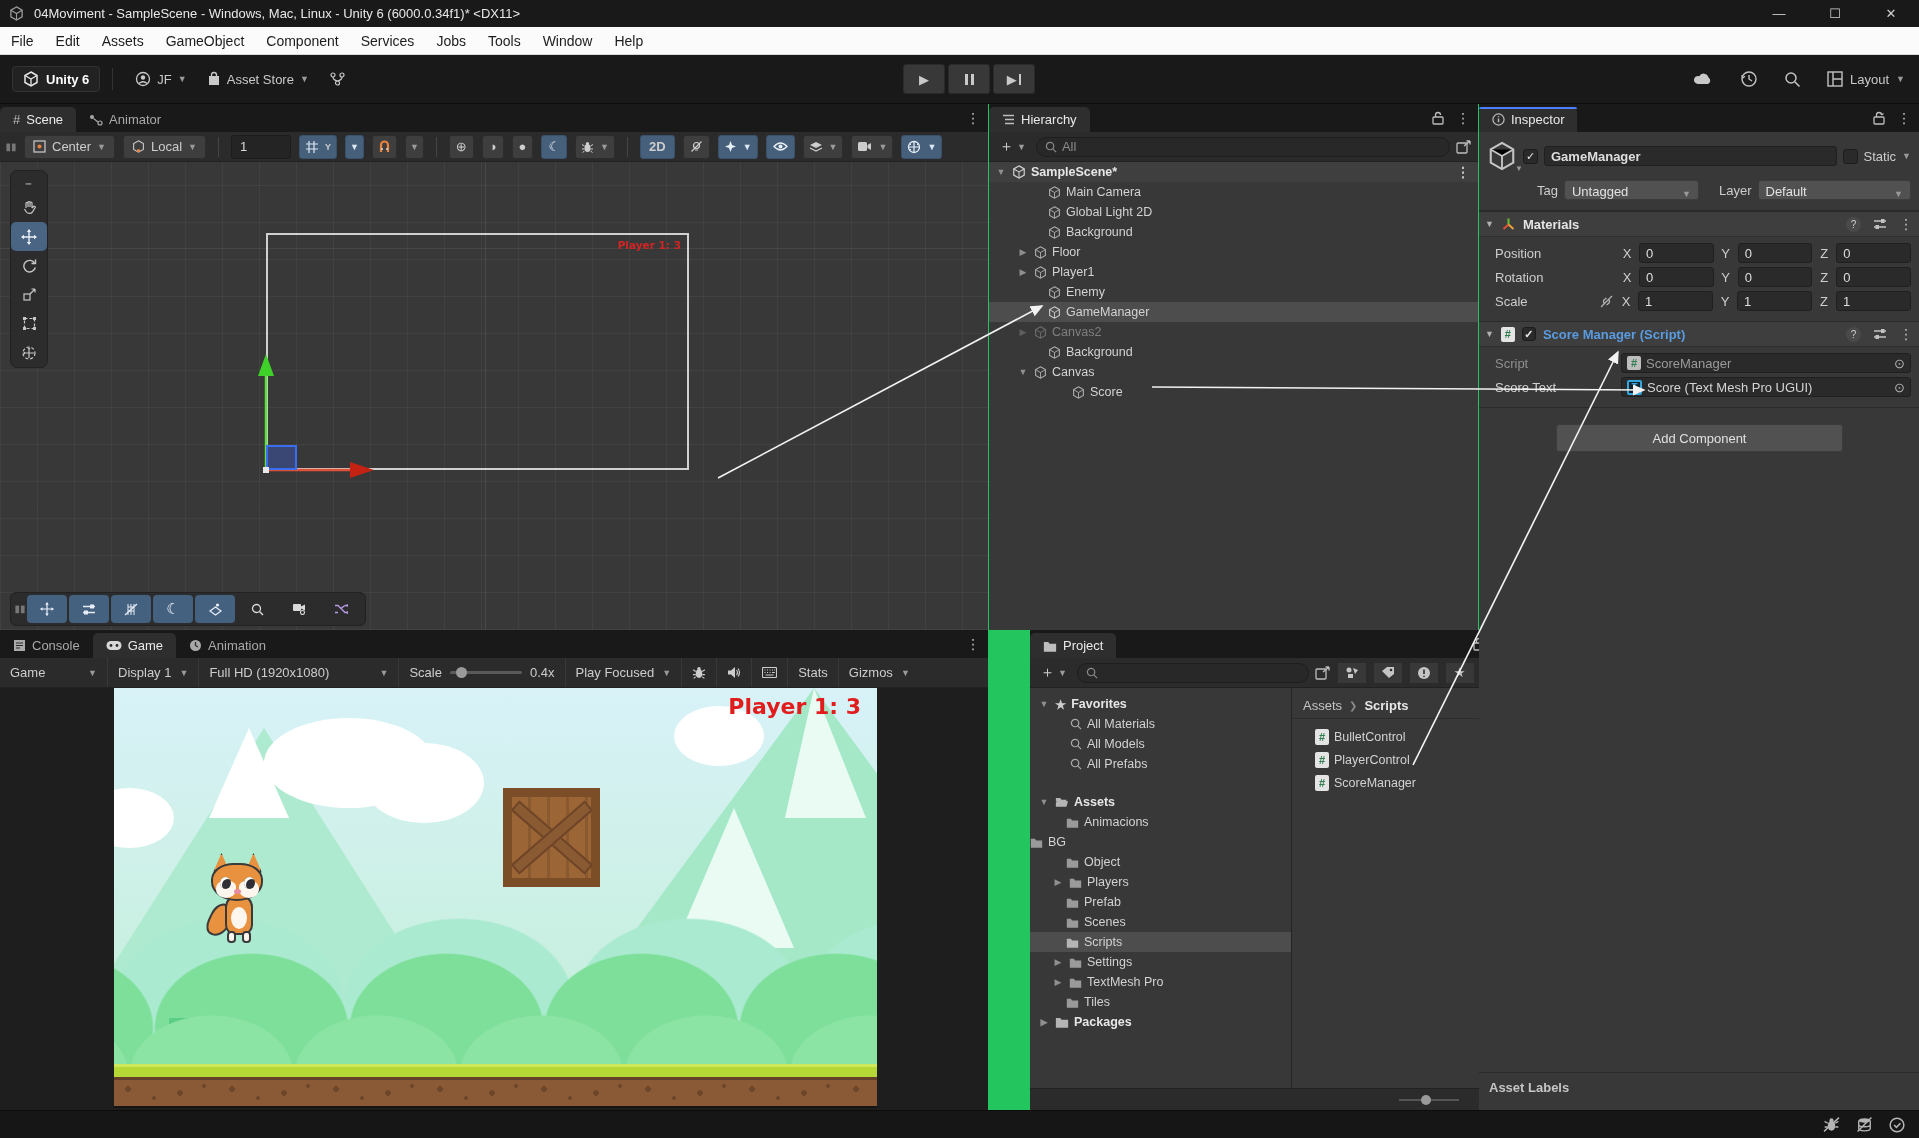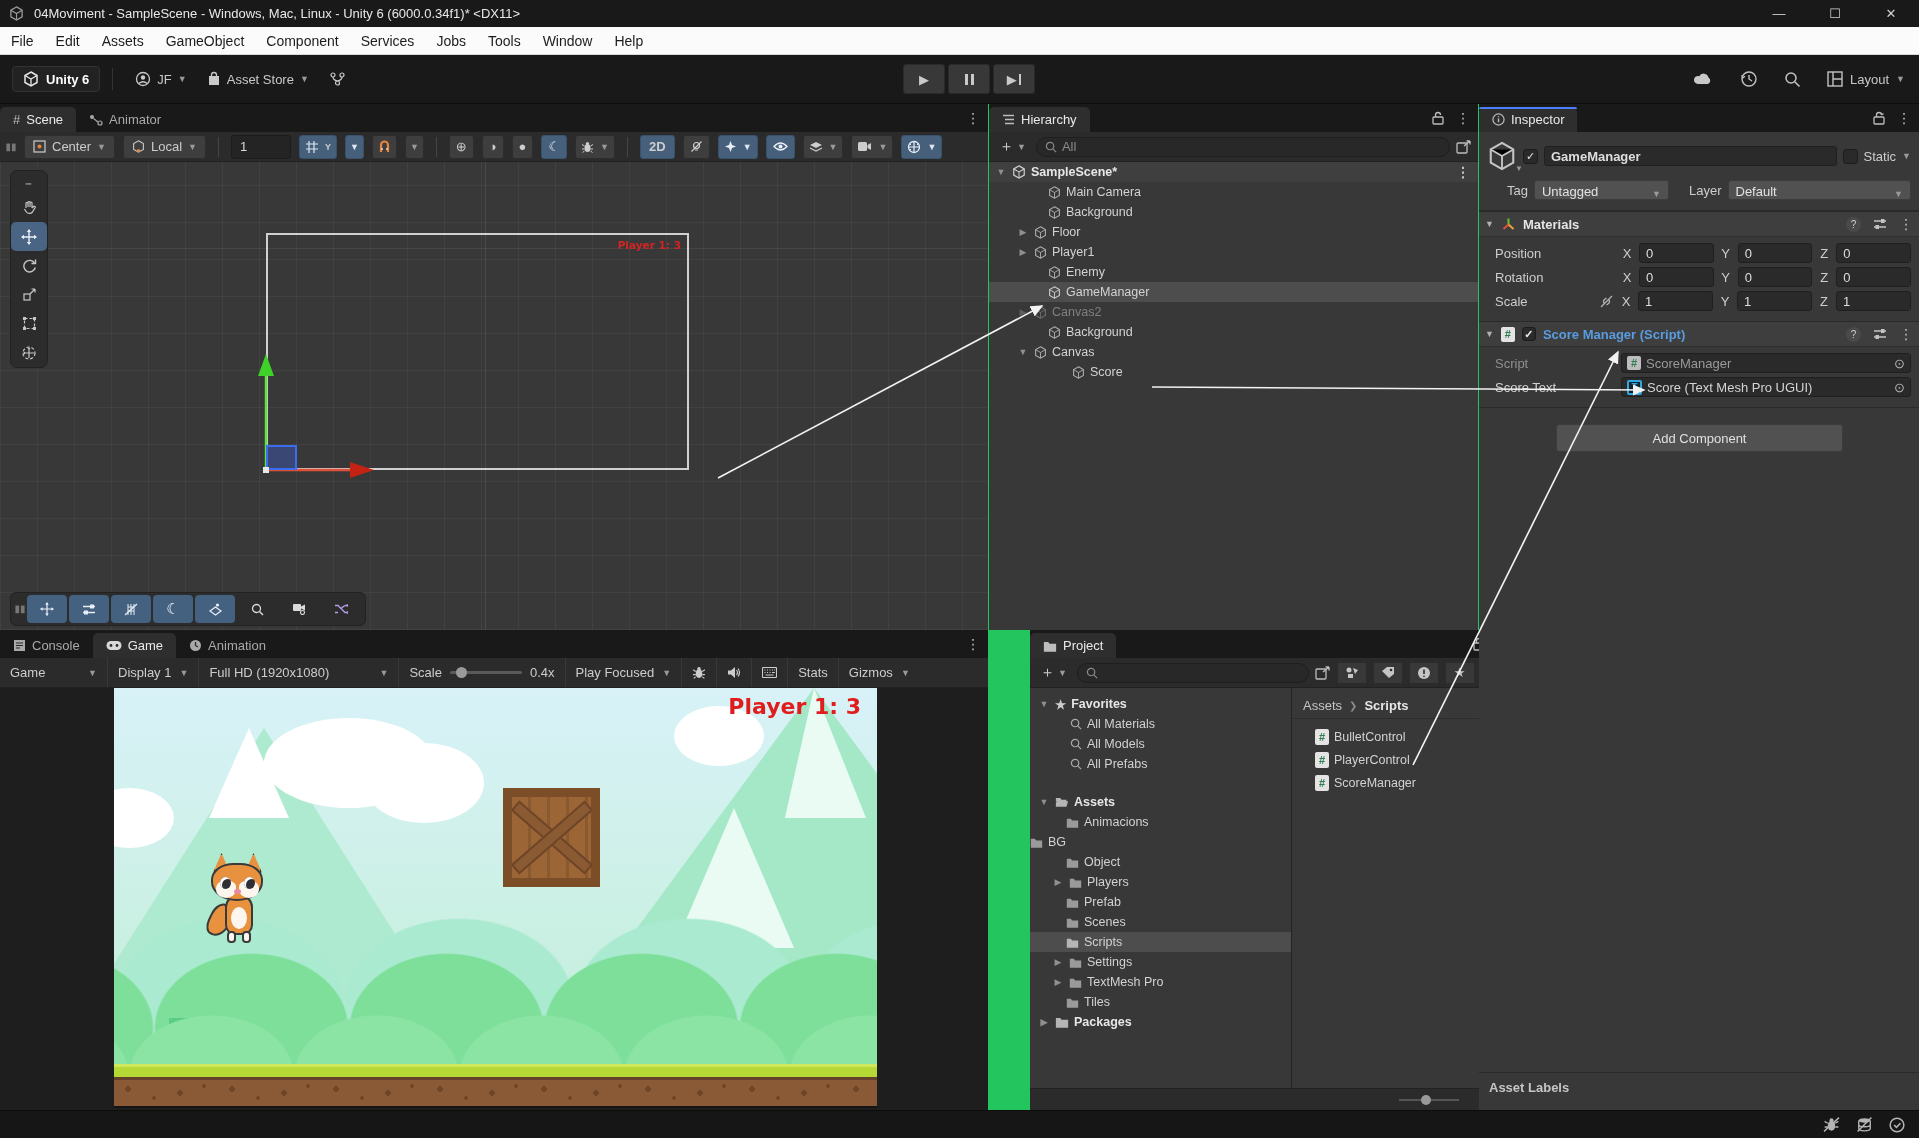--- a/index.html
+++ b/index.html
@@ -631,20 +631,28 @@
             <path d="M2 4.5 L8 8 L14 4.5 M8 8 V15" stroke="#b0b0b0" stroke-width="1.1" fill="none"></path>
           </svg>
           <span>Main Camera</span>
         </div>
       <div class="trow" style="padding-left:42px">
           <span class="exp"></span>
           <svg width="13" height="13" viewBox="0 0 16 16">
             <path d="M8 1 L14 4.5 V11.5 L8 15 L2 11.5 V4.5 Z" fill="none" stroke="#b0b0b0" stroke-width="1.3"></path>
             <path d="M2 4.5 L8 8 L14 4.5 M8 8 V15" stroke="#b0b0b0" stroke-width="1.1" fill="none"></path>
           </svg>
+          <span>Global Light 2D</span>
+        </div>
+      <div class="trow" style="padding-left:42px">
+          <span class="exp"></span>
+          <svg width="13" height="13" viewBox="0 0 16 16">
+            <path d="M8 1 L14 4.5 V11.5 L8 15 L2 11.5 V4.5 Z" fill="none" stroke="#b0b0b0" stroke-width="1.3"></path>
+            <path d="M2 4.5 L8 8 L14 4.5 M8 8 V15" stroke="#b0b0b0" stroke-width="1.1" fill="none"></path>
+          </svg>
           <span>Background</span>
         </div>
       <div class="trow" style="padding-left:28px">
           <span class="exp">▶</span>
           <svg width="13" height="13" viewBox="0 0 16 16">
             <path d="M8 1 L14 4.5 V11.5 L8 15 L2 11.5 V4.5 Z" fill="none" stroke="#b0b0b0" stroke-width="1.3"></path>
             <path d="M2 4.5 L8 8 L14 4.5 M8 8 V15" stroke="#b0b0b0" stroke-width="1.1" fill="none"></path>
           </svg>
           <span>Floor</span>
         </div>
@@ -928,21 +936,21 @@
       </span>
       <span class="chk">✓</span>
       <div class="inpfield" style="flex:1;font-weight:bold">
           <span>GameManager</span>
         </div>
       <span class="chk"></span>
       <span style="color:#cdcdcd">Static</span>
       <span class="caret">▼</span>
     </div>
     <div class="insrow" style="height:28px">
-      <span style="margin-left:20px;color:#cdcdcd">Tag</span>
+      <span style="margin-left:50px;color:#cdcdcd">Tag</span>
       <div class="dd" style="width:135px">
           <span>Untagged</span>
           <span class="caret">▼</span>
         </div>
       <span style="margin-left:14px;color:#cdcdcd">Layer</span>
       <div class="dd" style="flex:1">
           <span>Default</span>
           <span class="caret">▼</span>
         </div>
     </div>

